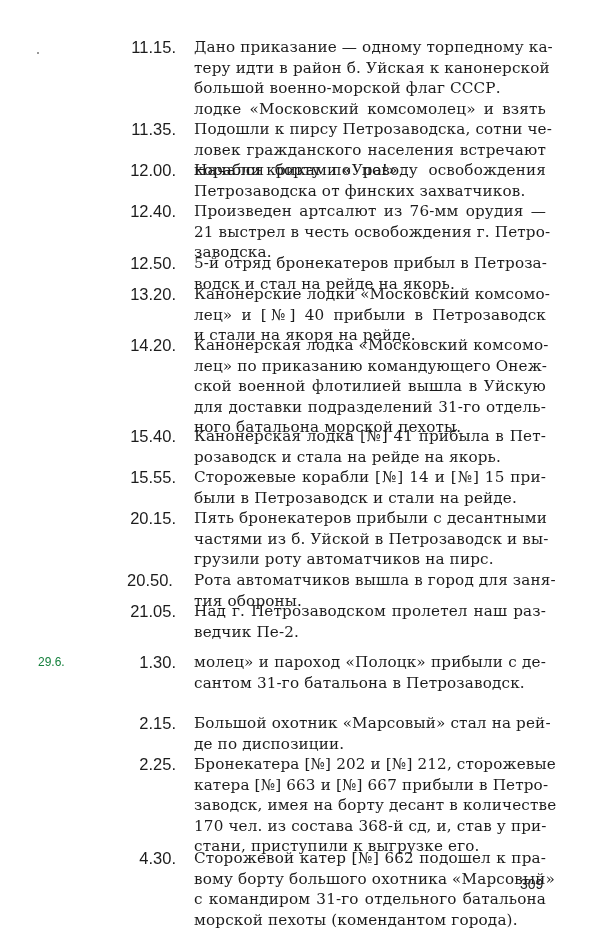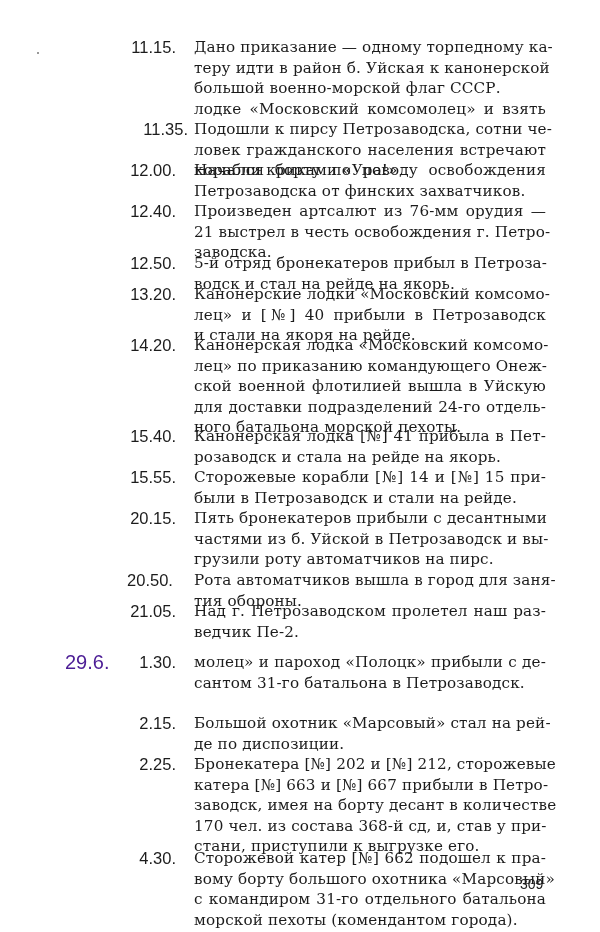--- a/index.html
+++ b/index.html
@@ -7,21 +7,21 @@
     .page {
       position: absolute; left: 0; top: 0; width: 532px; height: 932px;
       font-family: "DejaVu Serif", "Liberation Serif", serif;
       color: #1c1c1c;
       text-decoration: underline;
     }
     .entry { position: absolute; left: 0; width: 600px; }
     .date {
       position: absolute; left: 38px; top: 0;
       font-family: "Liberation Sans", "DejaVu Sans", sans-serif;
-      font-size: 20px; line-height: 20.5px; color: #4c1d95; margin-left: 27px;
+      font-size: 12px; line-height: 20.5px; color: #15803d;
     }
     .time {
       position: absolute; top: 0; width: 52px; text-align: right;
       font-family: "Liberation Sans", "DejaVu Sans", sans-serif;
       font-size: 16.5px; line-height: 20.5px; color: #1c1c1c;
     }
     .text {
       position: absolute; left: 194px; top: 0; width: 352px;
       font-size: 15.2px; line-height: 20.5px;
       text-align: justify; letter-spacing: 0.15px;
@@ -44,21 +44,21 @@
       <div class="entry" style="top: 37px;">
         <span class="time" style="left: 124px;">11.15.</span>
         <div class="text">
           <span class="line">Дано приказание — одному торпедному ка-</span>
           <span class="line">теру идти в район б. Уйская к канонерской</span>
           <span class="line last">большой военно-морской флаг СССР.</span>
           <span class="line">лодке «Московский комсомолец» и взять</span>
         </div>
       </div>
       <div class="entry" style="top: 119px;">
-        <span class="time" style="left: 136px;">11.35.</span>
+        <span class="time" style="left: 124px;">11.35.</span>
         <div class="text">
           <span class="line">Подошли к пирсу Петрозаводска, сотни че-</span>
           <span class="line">ловек гражданского населения встречают</span>
           <span class="line last">корабли криками «Ура!»</span>
         </div>
       </div>
       <div class="entry" style="top: 160px;">
         <span class="time" style="left: 124px;">12.00.</span>
         <div class="text">
           <span class="line">Начался борту по поводу освобождения</span>
@@ -87,21 +87,21 @@
           <span class="line">лец» и [№] 40 прибыли в Петрозаводск</span>
           <span class="line last">и стали на якоря на рейде.</span>
         </div>
       </div>
       <div class="entry" style="top: 335px;">
         <span class="time" style="left: 124px;">14.20.</span>
         <div class="text">
           <span class="line">Канонерская лодка «Московский комсомо-</span>
           <span class="line">лец» по приказанию командующего Онеж-</span>
           <span class="line">ской военной флотилией вышла в Уйскую</span>
-          <span class="line">для доставки подразделений 24-го отдель-</span>
+          <span class="line">для доставки подразделений 31-го отдель-</span>
           <span class="line last">ного батальона морской пехоты.</span>
         </div>
       </div>
       <div class="entry" style="top: 426px;">
         <span class="time" style="left: 124px;">15.40.</span>
         <div class="text">
           <span class="line">Канонерская лодка [№] 41 прибыла в Пет-</span>
           <span class="line last">розаводск и стала на рейде на якорь.</span>
         </div>
       </div>

